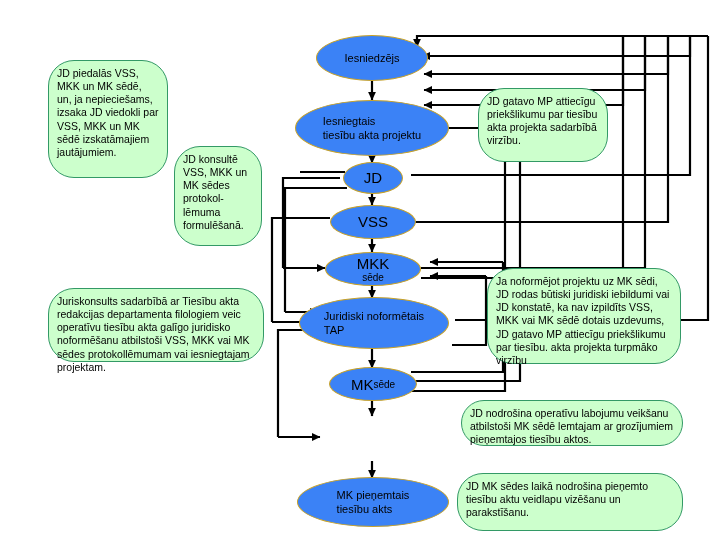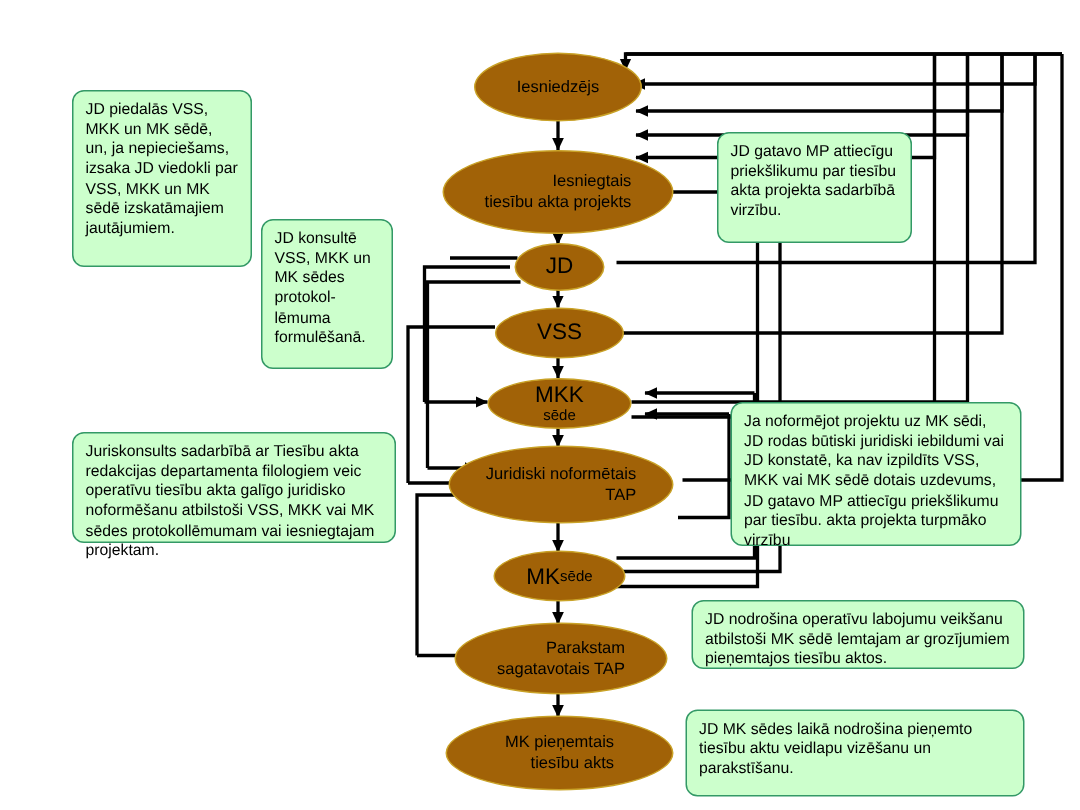--- a/index.html
+++ b/index.html
@@ -24,39 +24,39 @@
     pointer-events: none;
   }
   .node {
     position: absolute;
     box-sizing: border-box;
   }
   
   .greenbox {
     background: #ccffcc;
     border: 1px solid #339966;
-    border-radius: 8px;
+    border-radius: 26px;
     color: #000000;
     line-height: 1.25;
     padding: 6px 8px;
     z-index: 5;
   }
   .greenbox .txt {
     display: block;
     white-space: pre-line;
   }
   
   .ellipse {
-    background: #a16207;
+    background: #3b82f6;
     border: 1px solid #c9a227;
     border-radius: 50%;
     display: flex;
     align-items: center;
     justify-content: center;
-    text-align: right;
+    text-align: left;
     color: #000000;
     z-index: 5;
   }
   .ellipse .txt {
     display: block;
     white-space: pre-line;
     line-height: 1.3;
   }
   .big {
     font-size: 15px;
@@ -169,21 +169,21 @@
   <div class="node greenbox" style="left:457px; top:473px; width:226px; height:58px; font-size:10.5px;">
     <span class="txt">JD MK sēdes laikā nodrošina pieņemto tiesību aktu veidlapu vizēšanu un parakstīšanu.</span>
   </div>
 
   <div class="node ellipse" style="left:316px; top:35px; width:112px; height:46px; font-size:11px;">
     <span class="txt">Iesniedzējs</span>
   </div>
 
   <div class="node ellipse" style="left:295px; top:100px; width:154px; height:56px; font-size:11px;">
     <span class="txt">Iesniegtais
-tiesību akta projekts</span>
+tiesību akta projektu</span>
   </div>
 
   <div class="node ellipse" style="left:343px; top:162px; width:60px; height:32px;">
     <span class="txt big">JD</span>
   </div>
 
   <div class="node ellipse" style="left:330px; top:205px; width:86px; height:34px;">
     <span class="txt big">VSS</span>
   </div>
 
@@ -195,23 +195,19 @@
   <div class="node ellipse" style="left:299px; top:297px; width:150px; height:52px; font-size:11px;">
     <span class="txt">Juridiski noformētais
 TAP</span>
   </div>
 
   <div class="node ellipse" style="left:329px; top:367px; width:88px; height:34px;">
     <span class="big">MK</span>
       <span class="small-suffix"> sēde</span>
   </div>
 
-  <div class="node ellipse" style="left:303px; top:415px; width:142px; height:48px; font-size:11px;">
-    <span class="txt">Parakstam
-sagatavotais TAP</span>
-  </div>
 
   <div class="node ellipse" style="left:297px; top:477px; width:152px; height:50px; font-size:11px;">
     <span class="txt">MK pieņemtais
 tiesību akts</span>
   </div>
 
 </div>
 
 </body></html>

